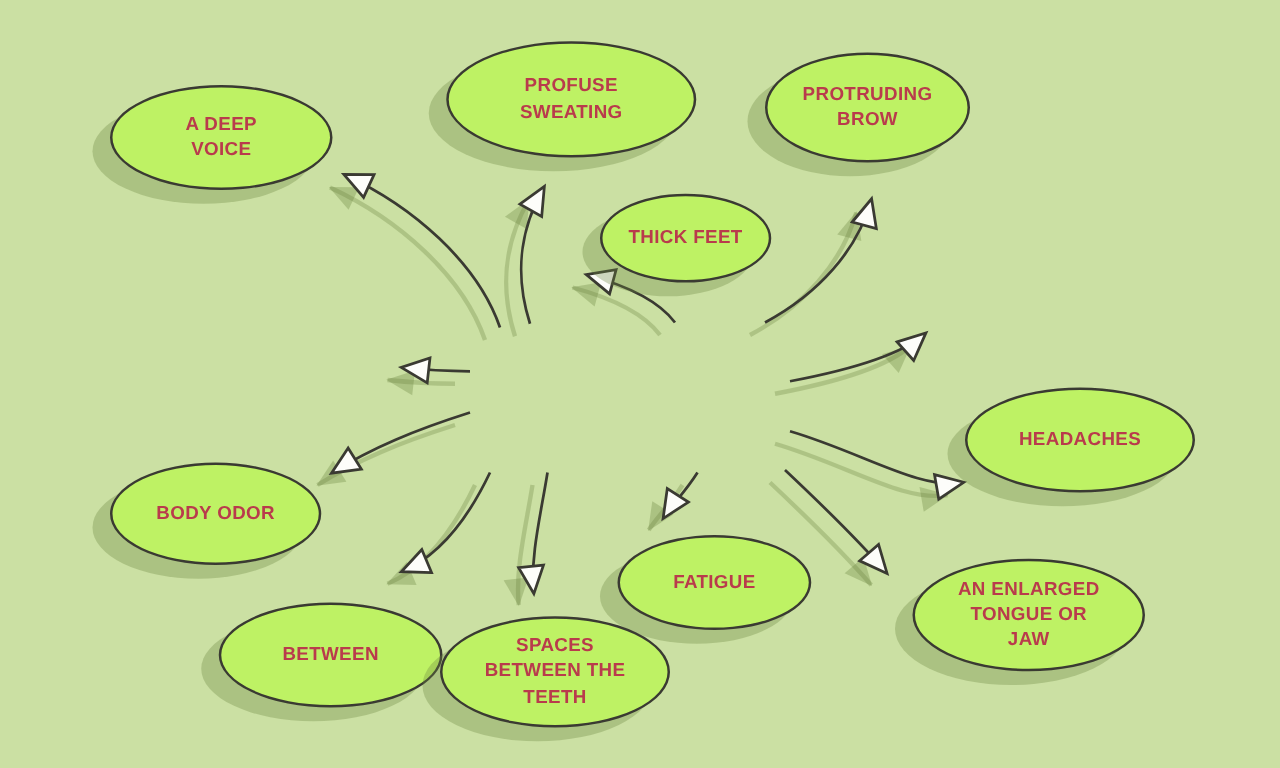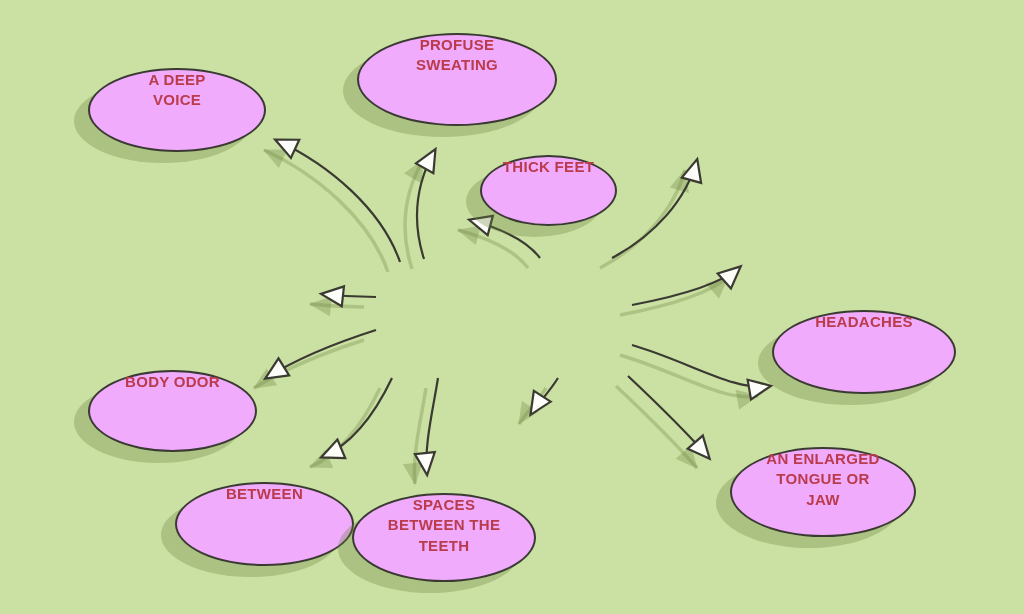--- a/index.html
+++ b/index.html
@@ -8,25 +8,25 @@
     font-family:"Liberation Sans","DejaVu Sans",sans-serif;
     overflow:hidden;
   }
   #stage{
     position:relative;width:1024px;height:614px;
     background:#cbe0a3;
   }
   #arrow-layer{position:absolute;left:0;top:0;width:1024px;height:614px;}
   .node{
     position:absolute;
-    background:#f0abfc;
+    background:#bef264;
     border:2.5px solid #3a3a32;
     border-radius:50%;
     box-shadow:-14px 11px 0 0 rgba(106,130,62,0.32);
-    display:flex;align-items:flex-start;justify-content:center;
+    display:flex;align-items:center;justify-content:center;
     text-align:center;
     z-index:3;
   }
   .node-label{
     color:#b93b4c;
     font-weight:bold;
     font-size:15px;
     line-height:1.35;
     letter-spacing:0.3px;
     display:inline-block;
@@ -98,35 +98,41 @@
 
 
   <div class="node" style="left:88px;top:68px;width:174px;height:80px">
     <span class="node-label" style="max-width:72px">A DEEP VOICE</span>
   </div>
 
   <div class="node" style="left:357px;top:33px;width:196px;height:89px">
     <span class="node-label" style="max-width:160px">PROFUSE SWEATING</span>
   </div>
 
+  <div class="node" style="left:612px;top:42px;width:160px;height:84px">
+    <span class="node-label" style="max-width:110px">PROTRUDING BROW</span>
+  </div>
 
   <div class="node" style="left:480px;top:155px;width:133px;height:67px">
     <span class="node-label" style="max-width:100px">THICK FEET</span>
   </div>
 
 
 
   <div class="node" style="left:88px;top:370px;width:165px;height:78px">
     <span class="node-label" style="max-width:130px">BODY ODOR</span>
   </div>
 
   <div class="node" style="left:772px;top:310px;width:180px;height:80px">
     <span class="node-label" style="max-width:140px">HEADACHES</span>
   </div>
 
+  <div class="node" style="left:494px;top:428px;width:151px;height:72px">
+    <span class="node-label" style="max-width:110px">FATIGUE</span>
+  </div>
 
   <div class="node" style="left:730px;top:447px;width:182px;height:86px">
     <span class="node-label" style="max-width:128px">AN ENLARGED TONGUE OR JAW</span>
   </div>
 
   <div class="node" style="left:175px;top:482px;width:175px;height:80px">
     <span class="node-label" style="max-width:130px">BETWEEN</span>
   </div>
 
   <div class="node" style="left:352px;top:493px;width:180px;height:85px">

